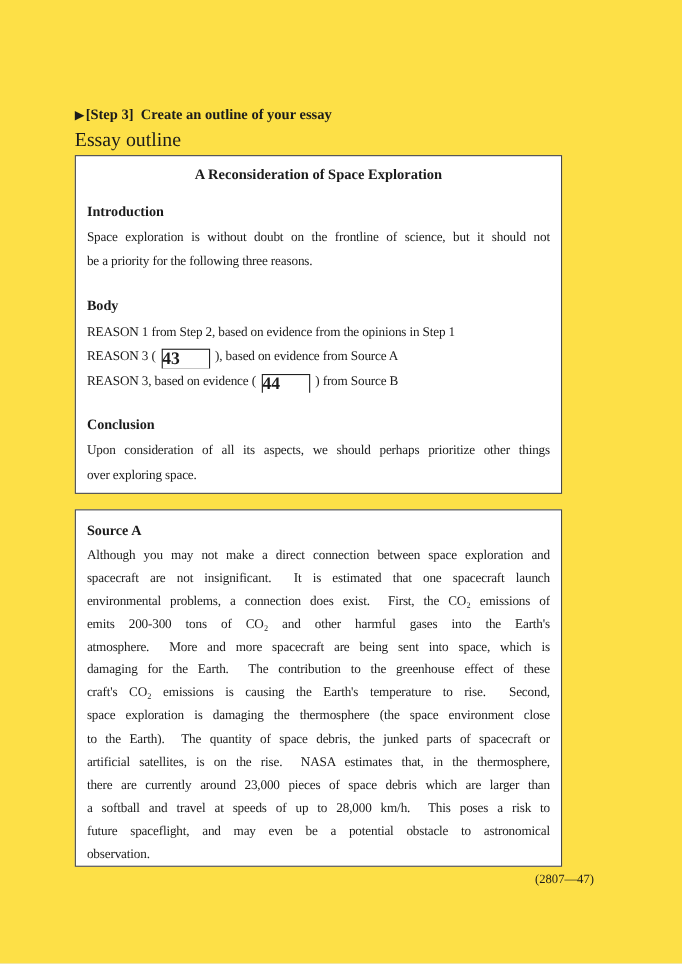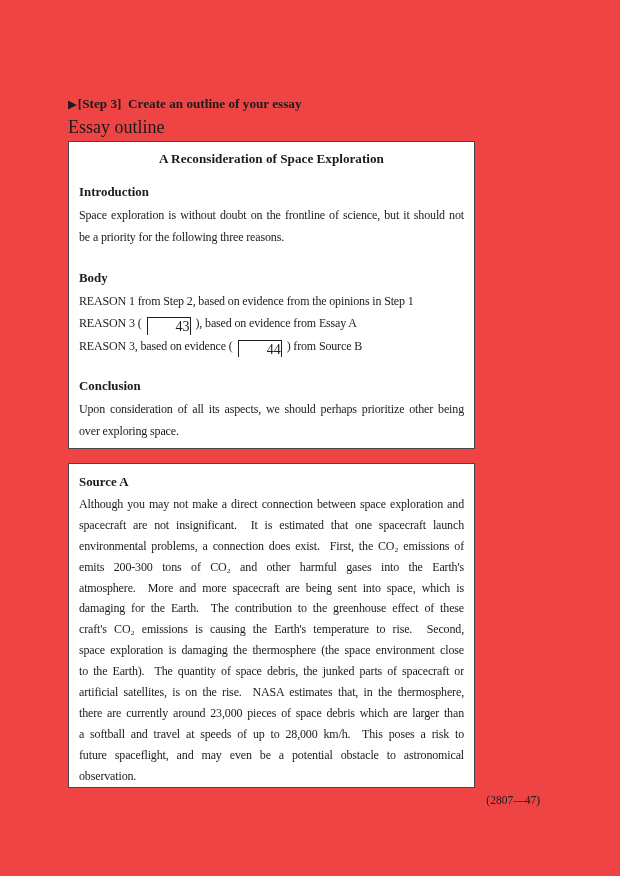--- a/index.html
+++ b/index.html
@@ -1,41 +1,41 @@
 <!DOCTYPE html>
 <html><head>
 <meta charset="utf-8">
 <style>
   html,body{margin:0;padding:0;background:#e9e9e9;}
   .page{
-    position:relative;width:620px;height:876px;background:#ef4444;
+    position:relative;width:620px;height:876px;background:#fde047;
     font-family:"Liberation Serif","DejaVu Serif",serif;
     color:#1b1b1b;overflow:hidden;
   }
   .step-header{position:absolute;left:68px;top:96px;}
   .step-title{font-weight:bold;font-size:13.2px;line-height:15px;white-space:pre-wrap;}
   .marker{font-family:"DejaVu Sans","DejaVu Serif",sans-serif;font-size:11.5px;margin-right:1px;}
   .essay-outline-label{margin-top:8px;font-size:18px;line-height:14px;}
   .box{
-    position:absolute;left:68px;width:407px;box-sizing:border-box;
+    position:absolute;left:68px;width:443px;box-sizing:border-box;
     border:1px solid #474747;padding:0 10px;overflow:hidden;background:#fff;
   }
   .outline-box{top:141px;height:308px;padding-top:9px;}
   .source-box{top:463px;height:325px;padding-top:11px;}
   .box-title{text-align:center;font-weight:bold;font-size:13.2px;line-height:16px;margin-bottom:18px;}
   .sec-heading{font-weight:bold;font-size:12.9px;line-height:14px;margin-bottom:5px;}
   .mt{margin-top:22px;}
   .bline{font-size:12px;letter-spacing:-0.15px;white-space:pre-wrap;overflow:hidden;}
   .outline-box .bline{line-height:22.4px;height:22.4px;}
   .source-box .bline{line-height:20.9px;height:20.9px;}
   .jline{text-align:justify;text-align-last:justify;}
   .lline{text-align:left;}
   .ansbox{
-    display:inline-block;width:42px;height:17px;line-height:17px;text-align:right;
-    border:1.6px solid #1f1f1f;font-weight:normal;font-size:14px;letter-spacing:0;
+    display:inline-block;width:42px;height:17px;line-height:17px;text-align:left;
+    border:1.6px solid #1f1f1f;font-weight:bold;font-size:16px;letter-spacing:0;
     margin:0 5px;vertical-align:-4px;background:#fff;
   }
   .page-number{position:absolute;left:68px;top:792px;width:449px;text-align:center;font-size:13px;letter-spacing:1px;}
   .doc-code{position:absolute;right:80px;top:794px;font-size:11.5px;}
 </style>
 </head>
 <body>
 
 <div class="page">
 
@@ -46,25 +46,25 @@
 
   <div class="box outline-box">
     <div class="box-title">A Reconsideration of Space Exploration</div>
 
     <div class="sec-heading">Introduction</div>
     <div class="bline jline">Space exploration is without doubt on the frontline of science, but it should not</div>
     <div class="bline lline">be a priority for the following three reasons.</div>
 
     <div class="sec-heading mt">Body</div>
     <div class="bline lline">REASON 1 from Step 2, based on evidence from the opinions in Step 1</div>
-    <div class="bline lline"><span>REASON 3 (</span><span class="ansbox">43</span><span>), based on evidence from Essay A</span></div>
+    <div class="bline lline"><span>REASON 3 (</span><span class="ansbox">43</span><span>), based on evidence from Source A</span></div>
     <div class="bline lline"><span>REASON 3, based on evidence (</span><span class="ansbox">44</span><span>) from Source B</span></div>
 
     <div class="sec-heading mt">Conclusion</div>
-    <div class="bline jline">Upon consideration of all its aspects, we should perhaps prioritize other being</div>
+    <div class="bline jline">Upon consideration of all its aspects, we should perhaps prioritize other things</div>
     <div class="bline lline">over exploring space.</div>
   </div>
 
   <div class="box source-box">
     <div class="sec-heading">Source A</div>
     <div class="bline jline">Although you may not make a direct connection between space exploration and</div>
     <div class="bline jline">spacecraft are not insignificant.  It is estimated that one spacecraft launch</div>
     <div class="bline jline">environmental problems, a connection does exist.  First, the CO₂ emissions of</div>
     <div class="bline jline">emits 200-300 tons of CO₂ and other harmful gases into the Earth's</div>
     <div class="bline jline">atmosphere.  More and more spacecraft are being sent into space, which is</div>

